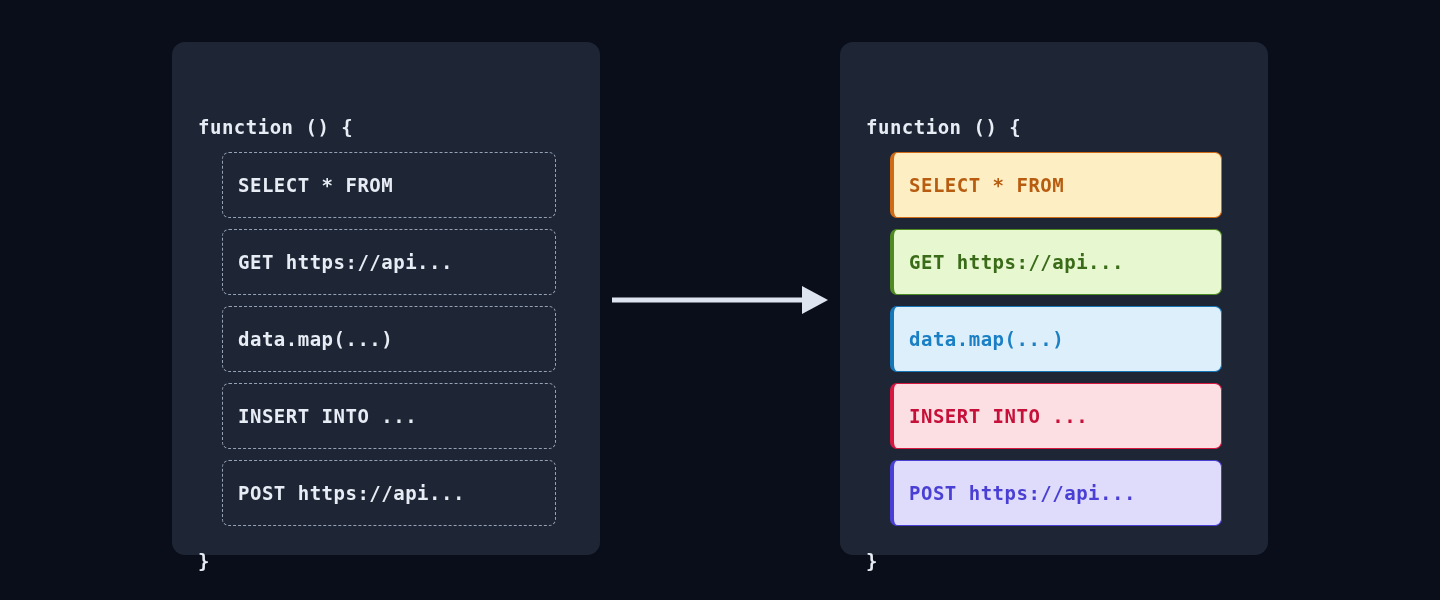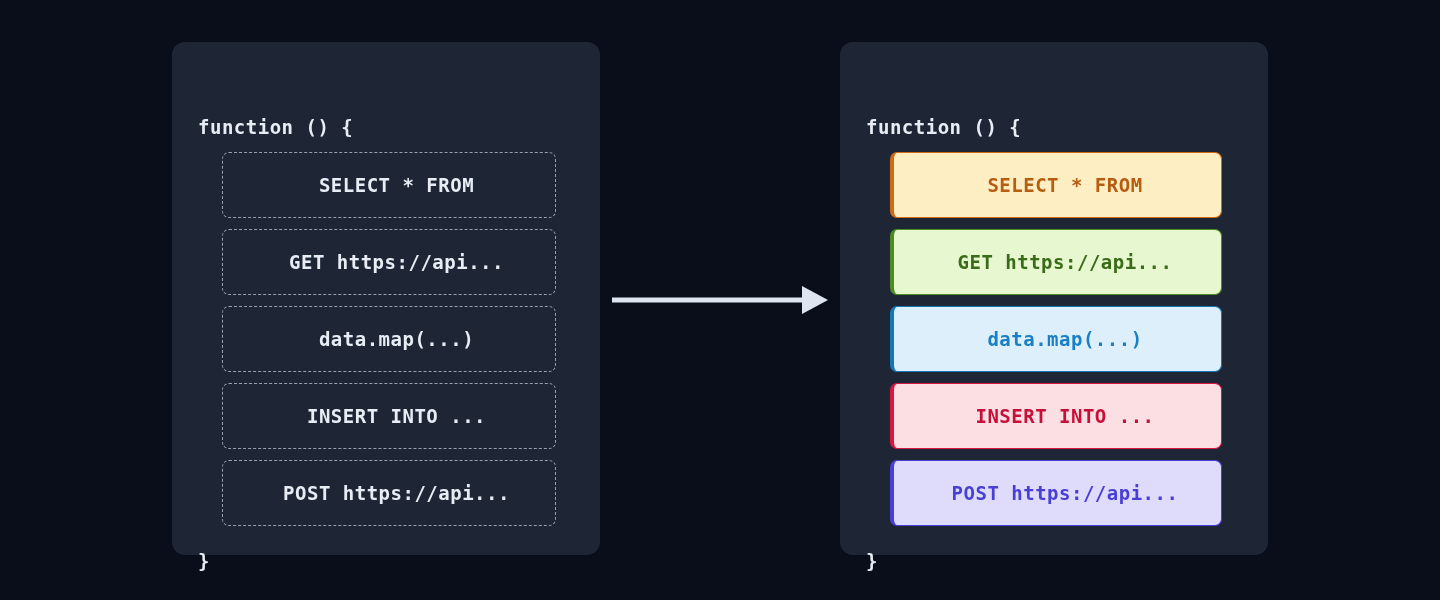--- a/index.html
+++ b/index.html
@@ -58,21 +58,20 @@
     height: 66px;
     margin-bottom: 11px;
     border-radius: 7px;
     display: flex;
     align-items: center;
     padding-left: 15px;
     font-size: 19px;
     font-weight: bold;
     letter-spacing: 0.5px;
     white-space: pre;
-    justify-content: center;
   }
 
   
   .row.plain {
     border: 1px dashed #95a1b5;
     background: transparent;
     color: #e8edf5;
   }
 
   

